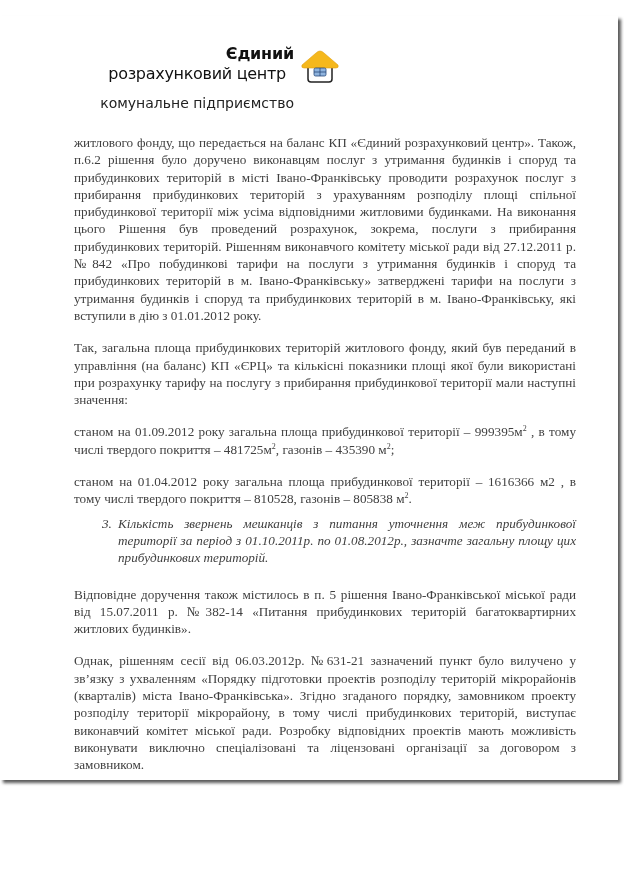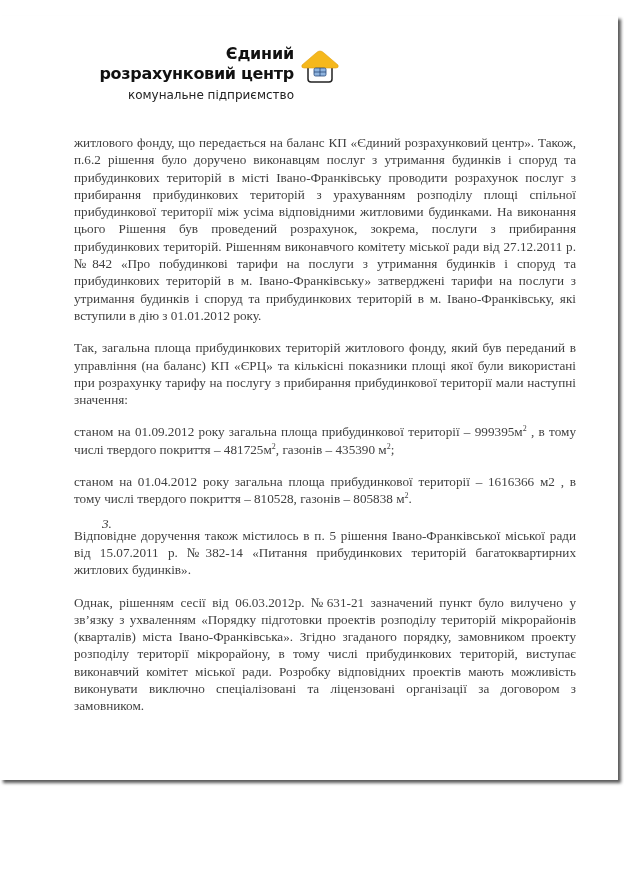--- a/index.html
+++ b/index.html
@@ -37,31 +37,31 @@
       font-family: "DejaVu Sans", sans-serif;
       color: #111;
     }
     .logo-title-1 {
       font-weight: bold;
       font-size: 16px;
       line-height: 20px;
       letter-spacing: -0.2px;
     }
     .logo-title-2 {
-      font-weight: bold;
+      font-weight: normal;
       font-size: 16px;
       line-height: 20px;
       letter-spacing: -0.3px;
       white-space: nowrap;
       text-align: center;
     }
     .logo-sub {
-      font-size: 12px;
+      font-size: 14px;
       line-height: 14px;
-      margin-top: 4px;
+      margin-top: 12px;
       color: #222;
       white-space: nowrap;
     }
     .logo-icon {
       position: absolute;
       left: 208px;
       top: 3px;
       width: 44px;
       height: 40px;
     }
@@ -129,20 +129,21 @@
     <p>житлового фонду, що передається на баланс КП «Єдиний розрахунковий центр». Також, п.6.2 рішення було доручено виконавцям послуг з утримання будинків і споруд та прибудинкових територій в місті Івано-Франківську проводити розрахунок послуг з прибирання прибудинкових територій з урахуванням розподілу площі спільної прибудинкової території між усіма відповідними житловими будинками. На виконання цього Рішення був проведений розрахунок, зокрема,  послуги з прибирання прибудинкових територій.  Рішенням виконавчого комітету міської ради від 27.12.2011 р. №842 «Про побудинкові тарифи на послуги з утримання будинків і споруд та прибудинкових територій в м. Івано-Франківську» затверджені тарифи на послуги з утримання будинків і споруд та прибудинкових територій в м. Івано-Франківську, які вступили в дію з 01.01.2012 року.</p>
 
     <p>Так, загальна площа прибудинкових територій житлового фонду, який був переданий в управління (на баланс) КП «ЄРЦ» та кількісні показники площі якої були використані  при  розрахунку тарифу  на послугу з прибирання прибудинкової території мали наступні значення:</p>
 
     <p><span>станом на 01.09.2012 року загальна площа прибудинкової території – 999395м</span><sup>2</sup><span> , в тому числі  твердого покриття – 481725м</span><sup>2</sup><span>, газонів – 435390 м</span><sup>2</sup><span>;</span></p>
 
     <p class="tight"><span>станом на 01.04.2012 року загальна площа прибудинкової території – 1616366 м2 , в тому числі  твердого покриття – 810528, газонів – 805838 м</span><sup>2</sup><span>.</span></p>
 
     <div class="question">
       <span class="num">3.</span>
+      <span>Кількість звернень мешканців з питання уточнення меж прибудинкової території за період з 01.10.2011р. по 01.08.2012р., зазначте загальну площу цих прибудинкових територій.</span>
     </div>
 
 
     <p>Відповідне доручення також містилось в п. 5 рішення Івано-Франківської міської ради від 15.07.2011 р. №382-14 «Питання прибудинкових територій багатоквартирних житлових будинків».</p>
 
     <p>Однак, рішенням сесії від 06.03.2012р.  №631-21 зазначений пункт було вилучено у зв’язку з ухваленням «Порядку підготовки проектів розподілу територій мікрорайонів (кварталів) міста Івано-Франківська». Згідно згаданого порядку, замовником проекту розподілу території мікрорайону, в тому числі прибудинкових територій, виступає виконавчий комітет міської ради. Розробку відповідних проектів мають можливість виконувати виключно спеціалізовані та ліцензовані організації за договором з замовником.</p>
   </div>
 </div>
 
 </body></html>

